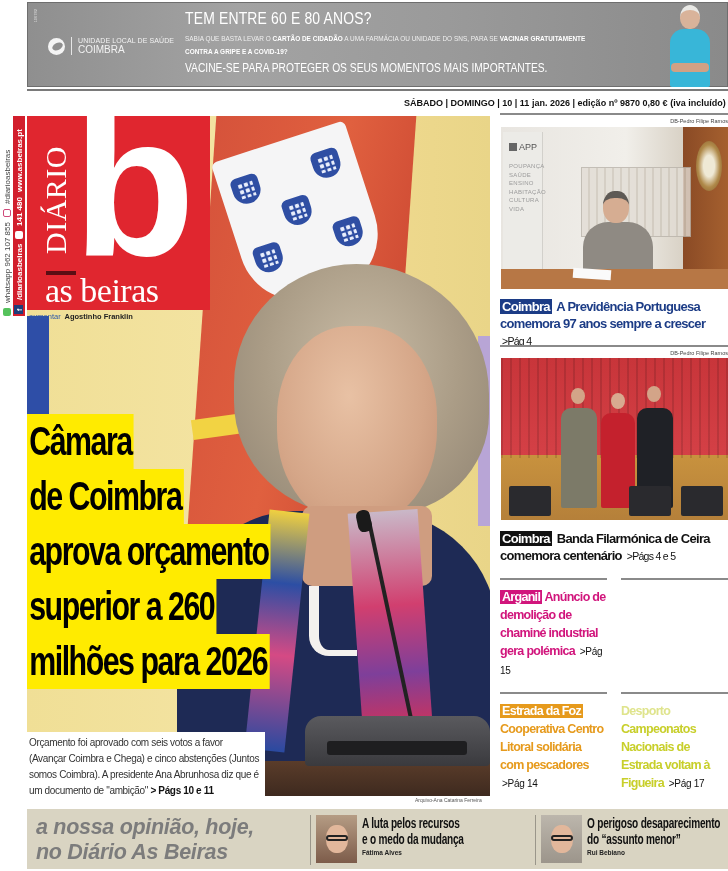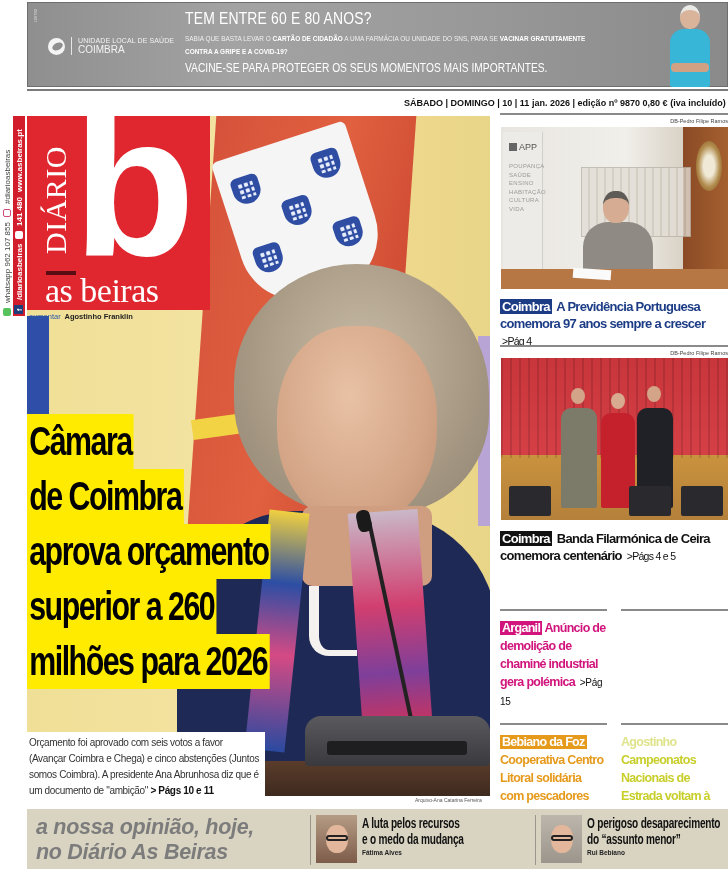--- a/index.html
+++ b/index.html
@@ -107,21 +107,21 @@
   .rc-head .pg { font-weight: 400; font-size: 10.5px; color: #111; margin-left: 2px; }
   .rc-head.dark { color: #111; }
 
   .photo2 { position: absolute; left: 501px; top: 358px; width: 227px; height: 162px; overflow: hidden; background: linear-gradient(180deg, #c8353a 0%, #d44046 60%, #c8923e 60%, #b5803a 100%); }
   .p2-curtain { position: absolute; left: 0; top: 0; width: 227px; height: 100px; background: repeating-linear-gradient(90deg, rgba(0,0,0,0.12) 0 2px, transparent 2px 9px); }
   .p2-person { position: absolute; bottom: 12px; border-radius: 10px 10px 2px 2px; }
   .p2-head { position: absolute; width: 14px; height: 16px; border-radius: 50%; background: #d3a488; }
   .p2-chair { position: absolute; bottom: 4px; width: 42px; height: 30px; background: #2a2a2e; border-radius: 2px; }
 
   .two-col { position: absolute; left: 500px; width: 228px; display: flex; justify-content: space-between; }
-  .sub-story { width: 107px; margin-top: 31px; }
+  .sub-story { width: 107px; }
   .sub-rule { height: 2px; background: #8a8a8a; margin-bottom: 8px; }
   .sub-head { font-family: "Liberation Sans", sans-serif; font-weight: 700; font-size: 12.5px; line-height: 18px; letter-spacing: -0.7px; }
   .sub-head .kick { color: #fff; padding: 0 2px; }
   .sub-head .pg { font-weight: 400; font-size: 10px; color: #111; margin-left: 2px; letter-spacing: -0.3px; }
 
   
   .opinion { position: absolute; left: 27px; top: 809px; width: 701px; height: 60px; background: #d9d4c2; }
   .op-title { position: absolute; left: 9px; top: 6px; font-family: "Liberation Sans", sans-serif; font-weight: 700; font-style: italic; font-size: 21.5px; line-height: 25px; color: #7c7c7c; letter-spacing: -0.3px; }
   .op-item { position: absolute; top: 6px; height: 50px; display: flex; gap: 5px; border-left: 1px solid #9a968a; padding-left: 5px; }
   .op-photo { width: 41px; height: 48px; position: relative; overflow: hidden; background: #cfc6b7; }
@@ -296,29 +296,29 @@
   </div>
   <div class="sub-story">
     <div class="sub-rule"></div>
   </div>
 </div>
 
 <div class="two-col" style="top:692px;">
   <div class="sub-story">
     <div class="sub-rule"></div>
     <div class="sub-head" style="color:#e69a1c;">
-      <span class="kick" style="background:#e69a1c;">Bebiano da Foz</span><br>
+      <span class="kick" style="background:#e69a1c;">Estrada da Foz</span><br>
       <span>Cooperativa Centro Litoral solidária com pescadores</span>
       <span class="pg">&gt;Pág 14</span>
     </div>
   </div>
   <div class="sub-story">
     <div class="sub-rule"></div>
     <div class="sub-head" style="color:#c8cf2a;">
-      <span style="color:#dfe48c;">Agostinho</span><br>
+      <span style="color:#dfe48c;">Desporto</span><br>
       <span>Campeonatos Nacionais de Estrada voltam à Figueira</span>
       <span class="pg">&gt;Pág 17</span>
     </div>
   </div>
 </div>
 
 <div class="opinion">
   <div class="op-title">
     <div>a nossa opinião, hoje,</div>
     <div>no Diário As Beiras</div>

